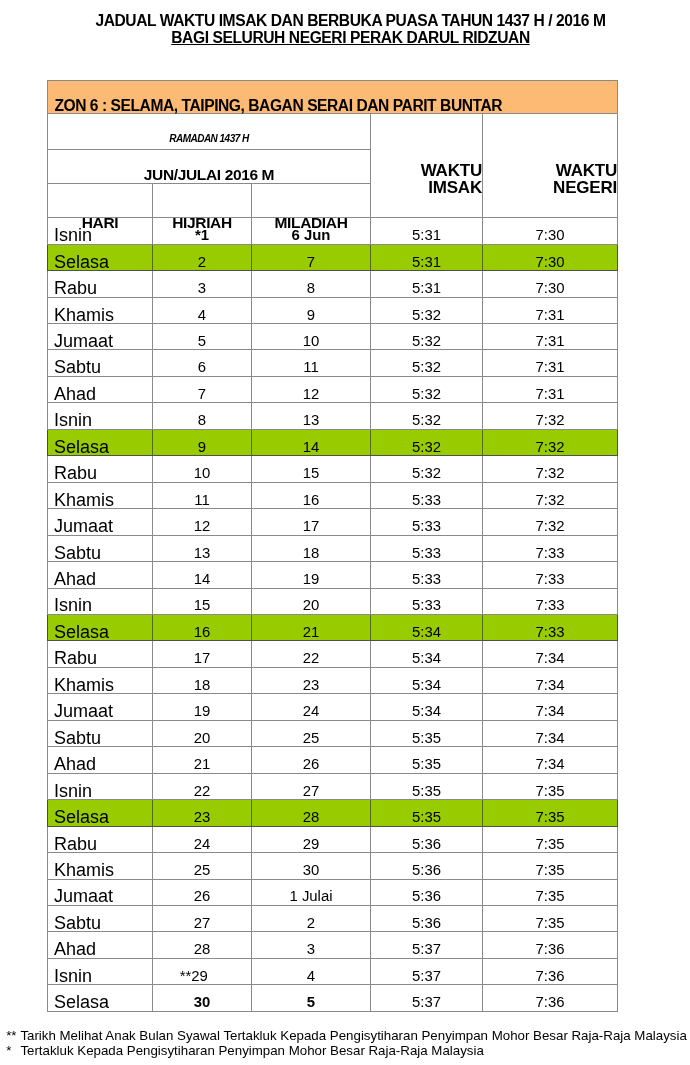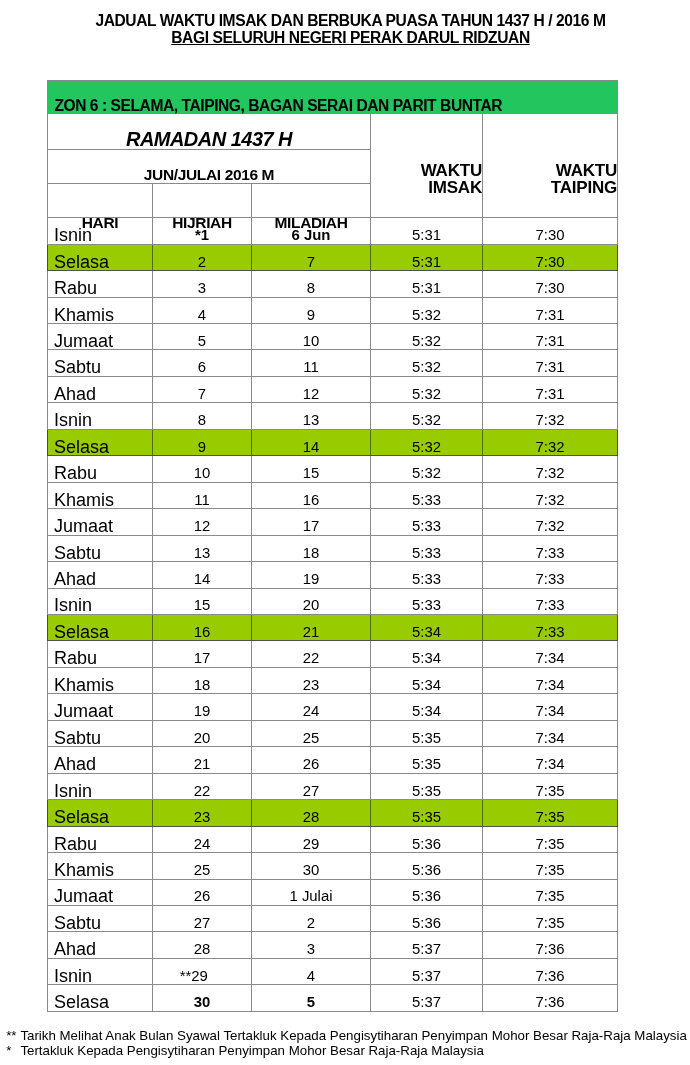--- a/index.html
+++ b/index.html
@@ -10,27 +10,27 @@
     color:#000000;overflow:hidden;position:relative;
   }
   .title{position:absolute;left:5.5px;top:11.9px;width:690px;text-align:center;}
   .title-line{font-weight:bold;font-size:15.6px;line-height:17.3px;letter-spacing:-0.42px;}
   .title-line2 span{text-decoration:underline;}
   table.sched{
     position:absolute;left:47px;top:79.5px;width:570px;
     border-collapse:collapse;table-layout:fixed;
   }
   table.sched td{border:1px solid #8a8a8a;padding:0;}
-  table.sched td.zon{background:#22c55e;height:32px;padding:0;position:relative;}
+  table.sched td.zon{background:#fdba74;height:32px;padding:0;position:relative;}
   .zon-txt{position:absolute;left:6.4px;top:17.8px;font-weight:bold;font-size:15.6px;letter-spacing:-0.445px;line-height:16px;white-space:nowrap;}
   table.sched td.hdr{text-align:center;padding:0;position:relative;height:33.0px;}
   table.sched td.hdr-ram{text-align:center;padding:0;position:relative;height:35.2px;}
   table.sched td.hdr-jun{text-align:center;padding:0;position:relative;height:33.5px;margin-top:32px;}
   .hdr-txt{position:absolute;left:0;right:0;text-align:center;font-weight:bold;line-height:12px;white-space:nowrap;}
-  .t-ram{font-style:italic;font-size:20px;letter-spacing:-0.52px;top:19.3px;text-align:center;}
+  .t-ram{font-style:italic;font-size:10px;letter-spacing:-0.52px;top:19.3px;text-align:center;}
   .t-jun{font-size:15.5px;letter-spacing:-0.36px;top:19.7px;}
   .t-sub{font-size:15.5px;letter-spacing:-0.35px;top:33px;}
   table.sched td.waktu{padding:0;position:relative;}
   .waktu-txt{position:absolute;left:0;right:0;top:48px;text-align:right;font-weight:bold;font-size:17px;letter-spacing:-0.2px;line-height:17px;white-space:nowrap;}
   tr.body-row td{height:22.96px;font-size:14.9px;letter-spacing:0px;vertical-align:bottom;padding:0 0 2.5px 0;line-height:11px;}
   table.sched td.c-day{text-align:left;padding:0 0 2.5px 5.9px;font-size:18px;letter-spacing:0.02px;}
   td.c-num{text-align:center;}
   tr.green td{background:#99cc00;border-left-color:#546b15;border-right-color:#546b15;border-top-color:#4f4f4f;border-bottom-color:#4f4f4f;}
   tr.green td:first-child{border-left-color:#4a4a4a;}
   tr.green td:last-child{border-right-color:#4a4a4a;}
@@ -62,21 +62,21 @@
         </td>
   </tr>
   <tr>
     <td class="hdr-ram" colspan="3">
           <span class="hdr-txt t-ram">RAMADAN 1437 H</span>
         </td>
     <td class="waktu" rowspan="3">
           <span class="waktu-txt"><span>WAKTU</span><br><span>IMSAK</span></span>
         </td>
     <td class="waktu" rowspan="3">
-          <span class="waktu-txt"><span>WAKTU</span><br><span>TAIPING</span></span>
+          <span class="waktu-txt"><span>WAKTU</span><br><span>NEGERI</span></span>
         </td>
   </tr>
   <tr>
     <td class="hdr-jun" colspan="3">
           <span class="hdr-txt t-jun">JUN/JULAI 2016 M</span>
         </td>
   </tr>
   <tr>
     <td class="hdr">
           <span class="hdr-txt t-sub">HARI</span>

